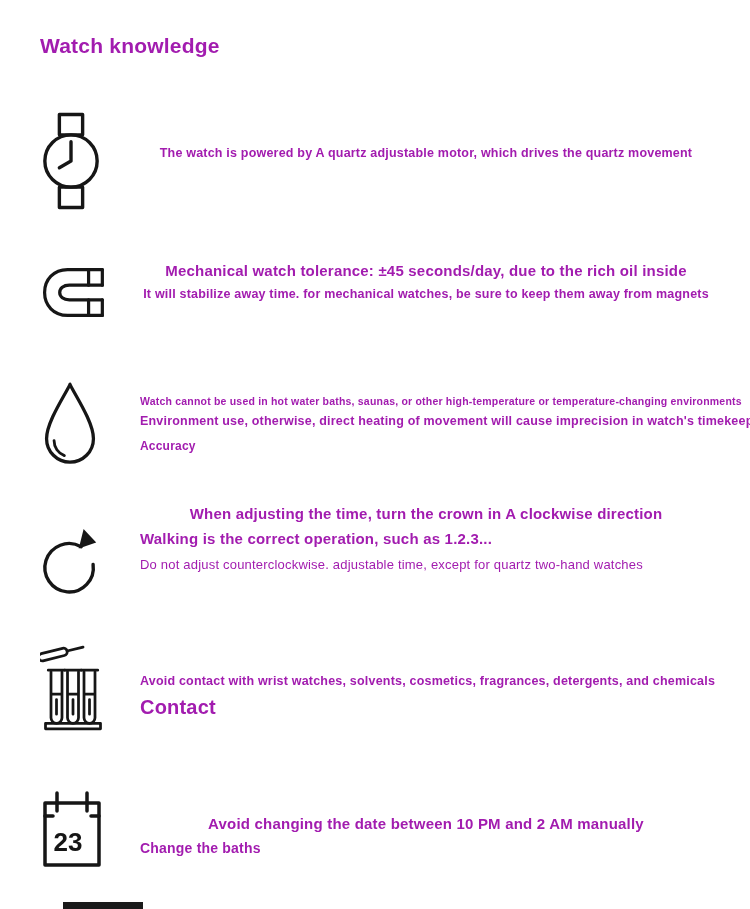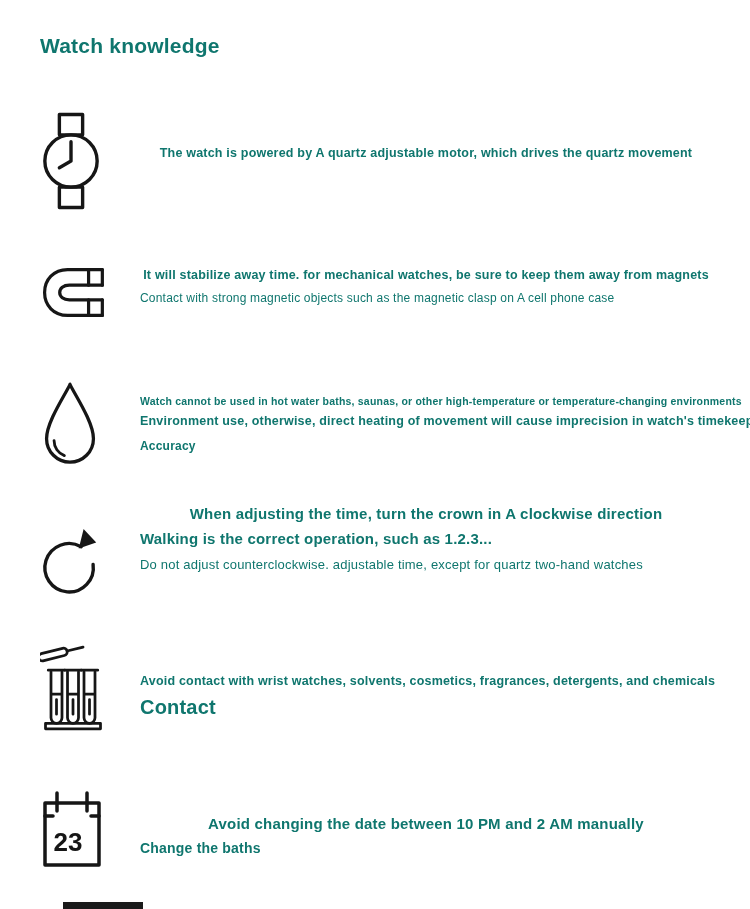--- a/index.html
+++ b/index.html
@@ -1,18 +1,18 @@
 <!DOCTYPE html>
 <html><head>
 <meta charset="utf-8">
 <style>
   html,body{margin:0;padding:0;background:#ffffff;}
   .page{
     position:relative;width:750px;height:909px;background:#ffffff;
-    font-family:"Liberation Sans",sans-serif;color:#0f766e;overflow:hidden;
+    font-family:"Liberation Sans",sans-serif;color:#a21caf;overflow:hidden;
   }
   .page-title{
     position:absolute;left:40px;top:34px;
     font-size:21px;font-weight:700;letter-spacing:.2px;
   }
   .icon{position:absolute;left:40px;}
   .icon svg{display:block;}
   .stroke{fill:none;stroke:#161616;stroke-width:3.5;stroke-linecap:round;stroke-linejoin:round;}
   .stroke-thin{fill:none;stroke:#161616;stroke-width:3;stroke-linecap:round;stroke-linejoin:round;}
   .fillshape{fill:#161616;stroke:none;}
@@ -56,22 +56,22 @@
 
   <div>
     <div class="icon" style="top:265px;">
       <svg width="66" height="55" viewBox="0 0 72 60">
         <path class="stroke" d="M68 5 H30 C15 5 5 16 5 30 C5 44 15 55 30 55 H68"></path>
         <path class="stroke" d="M68 22 H32 C25.5 22 21.5 25.5 21.5 30 C21.5 34.5 25.5 38 32 38 H68"></path>
         <path class="stroke" d="M68 5 V22 M68 55 V38 M53 5 V22 M53 55 V38"></path>
       </svg>
     </div>
     <div class="text-col" style="top:262px;">
+      <span class="line t-l center">Mechanical watch tolerance: ±45 seconds/day, due to the rich oil inside</span>
       <span class="line t-m center" style="margin-top:6px;">It will stabilize away time. for mechanical watches, be sure to keep them away from magnets</span>
-      <span class="line t-s left" style="margin-top:7px;">Contact with strong magnetic objects such as the magnetic clasp on A cell phone case</span>
     </div>
   </div>
 
   <div>
     <div class="icon" style="top:379px;">
       <svg width="60" height="95" viewBox="0 0 64 98">
         <path class="stroke" d="M32 4 C27 15 7 44 7 62 A25 25 0 0 0 57 62 C57 44 37 15 32 4 Z"></path>
         <path class="stroke-thin" d="M15 64 A17 17 0 0 0 26 80"></path>
       </svg>
     </div>

